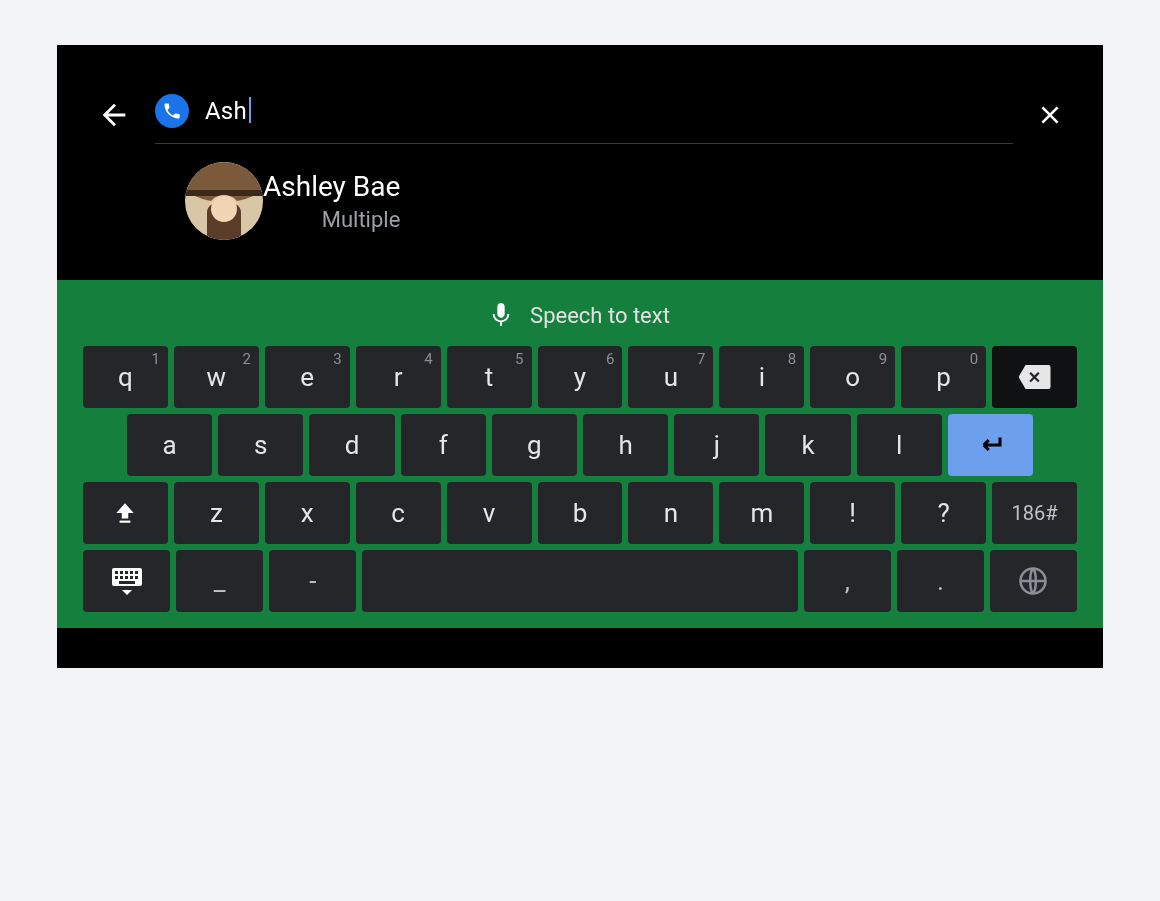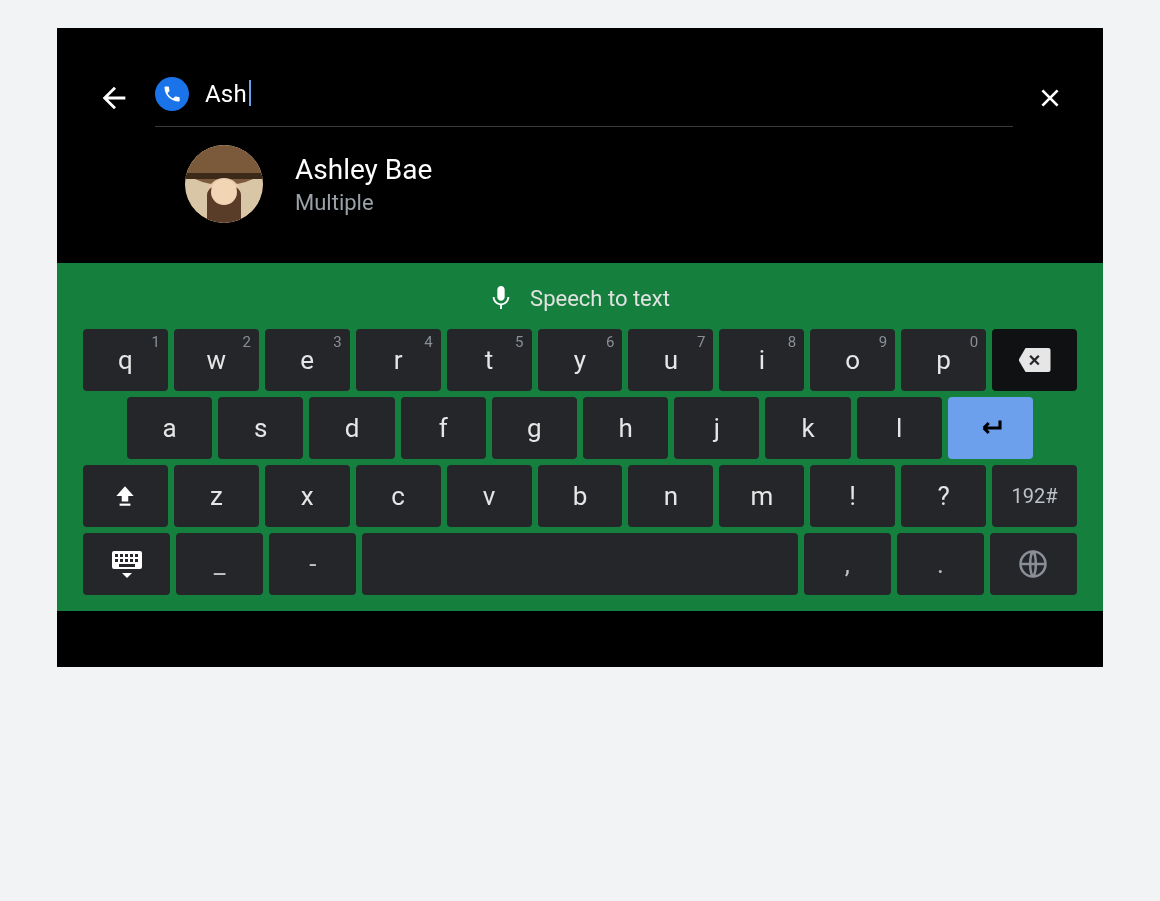--- a/index.html
+++ b/index.html
@@ -3,24 +3,24 @@
 <meta charset="utf-8">
 <style>
   html,body{margin:0;padding:0;height:100%;}
   body{
     background:#f1f3f4;
     font-family:-apple-system,BlinkMacSystemFont,"Segoe UI",Roboto,Arial,sans-serif;
     display:flex;align-items:flex-start;justify-content:center;
   }
   .device{
     width:1046px;
-    margin-top:28px;
+    margin-top:45px;
     background:#000;
     box-sizing:border-box;
-    padding-bottom:56px;
+    padding-bottom:40px;
   }
 
   
   .search-row{
     display:flex;
     align-items:center;
     padding:40px 40px 0 40px;
     gap:24px;
   }
   .back-btn svg{width:34px;height:34px;fill:#fff;}
@@ -46,31 +46,31 @@
   .cursor{
     display:inline-block;width:2px;height:26px;background:#6ca0ec;
     margin-left:2px;vertical-align:-4px;
     animation:blink 1s step-start infinite;
   }
   @keyframes blink{50%{opacity:0;}}
   .clear-btn svg{width:26px;height:26px;stroke:#fff;stroke-width:2.5;fill:none;}
 
   
   .result{
-    display:flex;align-items:center;gap:32px;
+    display:flex;align-items:center;
     padding:18px 40px 30px 128px;
     cursor:pointer;
   }
   .avatar{
     width:78px;height:78px;border-radius:50%;overflow:hidden;
     background:#b7926e;display:flex;align-items:center;justify-content:center;
   }
   .avatar svg{width:78px;height:78px;}
   .result-text .name{color:#fff;font-size:28px;font-weight:400;}
-  .result-text .sub{color:#9aa0a6;font-size:22px;margin-top:4px;}
+  .result-text .sub{color:#9aa0a6;font-size:22px;margin-top:4px;text-align:right;}
 
   
   .keyboard{
     background:#15803d;
     margin-top:10px;
     padding:18px 26px 10px;
   }
   .stt{
     display:flex;align-items:center;justify-content:center;gap:18px;
     color:#e2e2e2;font-size:22px;padding:4px 0 18px;
@@ -206,21 +206,21 @@
         </div>
         <div class="key">z</div>
         <div class="key">x</div>
         <div class="key">c</div>
         <div class="key">v</div>
         <div class="key">b</div>
         <div class="key">n</div>
         <div class="key">m</div>
         <div class="key">!</div>
         <div class="key">?</div>
-        <div class="key sym">192#</div>
+        <div class="key sym">186#</div>
       </div>
     <div class="krow" id="krow4">
         <div class="key hide-kb util">
           <svg viewBox="0 0 34 30">
             <rect x="2" y="2" width="30" height="18" rx="2" fill="#fff"></rect>
             <rect x="5" y="5" width="3" height="3" fill="#24262a"></rect>
             <rect x="10" y="5" width="3" height="3" fill="#24262a"></rect>
             <rect x="15" y="5" width="3" height="3" fill="#24262a"></rect>
             <rect x="20" y="5" width="3" height="3" fill="#24262a"></rect>
             <rect x="25" y="5" width="3" height="3" fill="#24262a"></rect>

